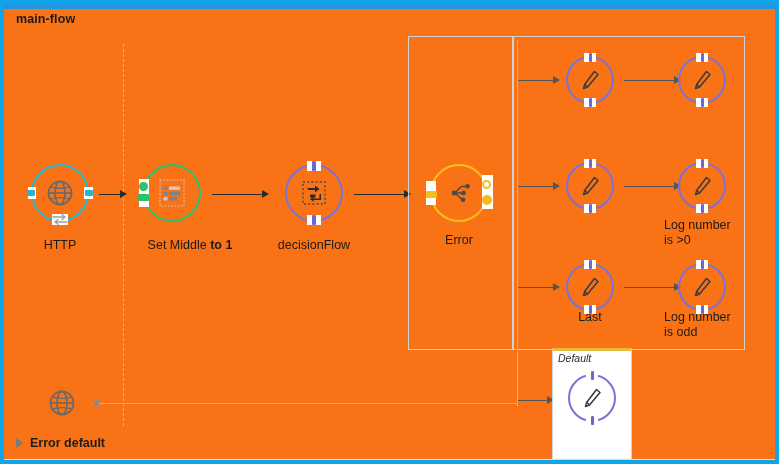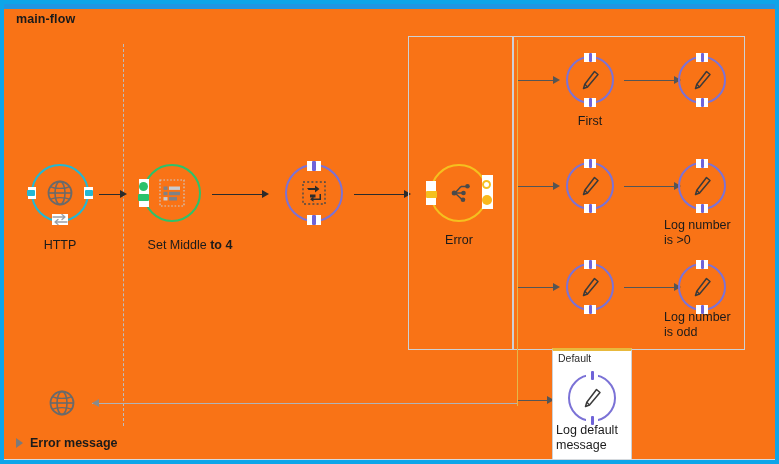--- a/index.html
+++ b/index.html
@@ -172,40 +172,41 @@
         <rect x="5" y="4" width="24" height="26" fill="none" stroke="#c9ccd0" stroke-width="1.2" stroke-dasharray="1.6 1.8"></rect>
         <rect x="8.5" y="10.5" width="4" height="3.4" fill="#7f8287"></rect>
         <rect x="14" y="10.5" width="11" height="3.4" fill="#c9ccd0"></rect>
         <rect x="8.5" y="15.8" width="4" height="3.4" fill="#7f8287"></rect>
         <rect x="14" y="15.8" width="11" height="3.4" fill="#7f8287"></rect>
         <rect x="8.5" y="21.1" width="4" height="3.4" fill="#c9ccd0"></rect>
         <rect x="14" y="21.1" width="8" height="3.4" fill="#7f8287"></rect>
       </svg>
     </div>
   </div>
-  <div class="label ctr" style="left:186px;top:234px;width:180px;"><span>Set Middle </span><b>to 4</b></div>
+  <div class="label ctr" style="left:186px;top:234px;width:180px;"><span>Set Middle </span><b>to 1</b></div>
 
   <div class="hline" style="left:208px;top:190px;width:52px;"></div>
   <div class="arrowhead" style="left:258px;top:186px;"></div>
 
   <div class="node" style="left:310px;top:189px;">
     <div class="ring purple"></div>
     <div class="gap" style="left:-7px;top:-32px;width:14px;height:10px;"></div>
     <div class="gap" style="left:-7px;top:22px;width:14px;height:10px;"></div>
     <div class="tick" style="left:-2px;top:-32px;width:4px;height:10px;background:#6f63d8;"></div>
     <div class="tick" style="left:-2px;top:22px;width:4px;height:10px;background:#6f63d8;"></div>
     <div class="glyph">
       <svg width="34" height="34" viewBox="0 0 34 34">
         <rect x="6" y="6" width="22" height="22" fill="none" stroke="#4a4a4a" stroke-width="1.4" stroke-dasharray="2 2.2"></rect>
         <path d="M10 12 H18 L18 9.5 L22.5 13 L18 16.5 L18 14 H11.5" fill="#2b2b2b"></path>
         <path d="M13 18.5 L18.5 18.5 L18.5 21.5 L13 21.5 Z" fill="#2b2b2b"></path>
         <path d="M22.5 18 L22.5 22.5 L16.5 22.5 L16.5 20.5 L13 23.2 L16.5 25.8 L16.5 24 L24 24 L24 18 Z" fill="#2b2b2b"></path>
       </svg>
     </div>
   </div>
+  <div class="label ctr" style="left:310px;top:234px;width:150px;">decisionFlow</div>
 
   <div class="hline" style="left:350px;top:190px;width:52px;"></div>
   <div class="arrowhead" style="left:400px;top:186px;"></div>
 
   <div class="choice-box" style="left:404px;top:32px;width:105px;height:314px;"></div>
 
   <div class="node" style="left:455px;top:189px;">
     <div class="ring yellow"></div>
     <div class="gap" style="left:-33px;top:-12px;width:10px;height:24px;"></div>
     <div class="gap" style="left:23px;top:-18px;width:11px;height:34px;"></div>
@@ -240,21 +241,20 @@
     <div class="gap" style="left:-6px;top:18px;width:12px;height:9px;"></div>
     <div class="tick" style="left:-1.5px;top:-27px;width:3.5px;height:9px;background:#6f63d8;"></div>
     <div class="tick" style="left:-1.5px;top:18px;width:3.5px;height:9px;background:#6f63d8;"></div>
     <div class="glyph">
       <svg width="30" height="30" viewBox="0 0 30 30">
         <path d="M19.5 6.5 L23 9.5 L12.5 22 L8.5 23.5 L9.8 19.3 Z" fill="none" stroke="#3a3a3a" stroke-width="1.5" stroke-linejoin="round"></path>
         <path d="M9.8 19.3 L12.5 22" fill="none" stroke="#3a3a3a" stroke-width="1.3"></path>
       </svg>
     </div>
   </div>
-  <div class="label ctr" style="left:586px;top:110px;width:130px;">First</div>
 
   <div class="hline thin" style="left:620px;top:76px;width:52px;"></div>
   <div class="arrowhead thin" style="left:670px;top:72px;"></div>
 
   <div class="node" style="left:698px;top:76px;">
     <div class="ring purple" style="left:-24px;top:-24px;width:48px;height:48px;"></div>
     <div class="gap" style="left:-6px;top:-27px;width:12px;height:9px;"></div>
     <div class="gap" style="left:-6px;top:18px;width:12px;height:9px;"></div>
     <div class="tick" style="left:-1.5px;top:-27px;width:3.5px;height:9px;background:#6f63d8;"></div>
     <div class="tick" style="left:-1.5px;top:18px;width:3.5px;height:9px;background:#6f63d8;"></div>
@@ -311,20 +311,21 @@
     <div class="gap" style="left:-6px;top:18px;width:12px;height:9px;"></div>
     <div class="tick" style="left:-1.5px;top:-27px;width:3.5px;height:9px;background:#6f63d8;"></div>
     <div class="tick" style="left:-1.5px;top:18px;width:3.5px;height:9px;background:#6f63d8;"></div>
     <div class="glyph">
       <svg width="30" height="30" viewBox="0 0 30 30">
         <path d="M19.5 6.5 L23 9.5 L12.5 22 L8.5 23.5 L9.8 19.3 Z" fill="none" stroke="#3a3a3a" stroke-width="1.5" stroke-linejoin="round"></path>
         <path d="M9.8 19.3 L12.5 22" fill="none" stroke="#3a3a3a" stroke-width="1.3"></path>
       </svg>
     </div>
   </div>
+  <div class="label ctr" style="left:586px;top:306px;width:130px;">Last</div>
 
   <div class="hline thin" style="left:620px;top:283px;width:52px;"></div>
   <div class="arrowhead thin" style="left:670px;top:279px;"></div>
 
   <div class="node" style="left:698px;top:283px;">
     <div class="ring purple" style="left:-24px;top:-24px;width:48px;height:48px;"></div>
     <div class="gap" style="left:-6px;top:-27px;width:12px;height:9px;"></div>
     <div class="gap" style="left:-6px;top:18px;width:12px;height:9px;"></div>
     <div class="tick" style="left:-1.5px;top:-27px;width:3.5px;height:9px;background:#6f63d8;"></div>
     <div class="tick" style="left:-1.5px;top:18px;width:3.5px;height:9px;background:#6f63d8;"></div>
@@ -335,53 +336,51 @@
       </svg>
     </div>
   </div>
   <div class="label lft" style="left:660px;top:306px;width:115px;">Log number
 is odd</div>
 
   <div class="hline thin" style="left:514px;top:396px;width:30px;"></div>
   <div class="arrowhead thin" style="left:543px;top:392px;"></div>
 
   <div class="default-scope" style="left:548px;top:344px;width:80px;height:115px;"></div>
-  <div class="default-label" style="left:554px;top:348px;">Default</div>
+  <div class="default-label" style="left:554px;top:348px;font-style:italic;">Default</div>
 
   <div class="node" style="left:588px;top:394px;">
     <div class="ring purple" style="left:-24px;top:-24px;width:48px;height:48px;"></div>
     <div class="gap" style="left:-6px;top:-27px;width:12px;height:9px;"></div>
     <div class="gap" style="left:-6px;top:18px;width:12px;height:9px;"></div>
     <div class="tick" style="left:-1.5px;top:-27px;width:3.5px;height:9px;background:#6f63d8;"></div>
     <div class="tick" style="left:-1.5px;top:18px;width:3.5px;height:9px;background:#6f63d8;"></div>
     <div class="glyph">
       <svg width="30" height="30" viewBox="0 0 30 30">
         <path d="M19.5 6.5 L23 9.5 L12.5 22 L8.5 23.5 L9.8 19.3 Z" fill="none" stroke="#3a3a3a" stroke-width="1.5" stroke-linejoin="round"></path>
         <path d="M9.8 19.3 L12.5 22" fill="none" stroke="#3a3a3a" stroke-width="1.3"></path>
       </svg>
     </div>
   </div>
-  <div class="label lft" style="left:552px;top:419px;width:80px;">Log default
-message</div>
 
   <div class="hline" style="left:88px;top:399px;width:425px;border-top:1.2px solid #b0b4b8;"></div>
   <div class="arrowhead left" style="left:88px;top:395px;border-top:4.5px solid transparent;border-bottom:4.5px solid transparent;"></div>
 
   <div class="node" style="left:58px;top:399px;">
     <div class="glyph">
       <svg width="32" height="32" viewBox="0 0 32 32">
         <circle cx="16" cy="16" r="11.5" fill="none" stroke="#6a6a6a" stroke-width="1.8"></circle>
         <ellipse cx="16" cy="16" rx="5" ry="11.5" fill="none" stroke="#6a6a6a" stroke-width="1.6"></ellipse>
         <line x1="4.5" y1="16" x2="27.5" y2="16" stroke="#6a6a6a" stroke-width="1.6"></line>
         <path d="M6.6 9.6 C10.5 12 21.5 12 25.4 9.6" fill="none" stroke="#6a6a6a" stroke-width="1.4"></path>
         <path d="M6.6 22.4 C10.5 20 21.5 20 25.4 22.4" fill="none" stroke="#6a6a6a" stroke-width="1.4"></path>
       </svg>
     </div>
   </div>
 
   <div class="err-row">
     <span class="err-caret"></span>
-    <span class="err-text">Error message</span>
+    <span class="err-text">Error default</span>
   </div>
 
   <div class="bottom-rule"></div>
 
 </div>
 
 </body></html>

